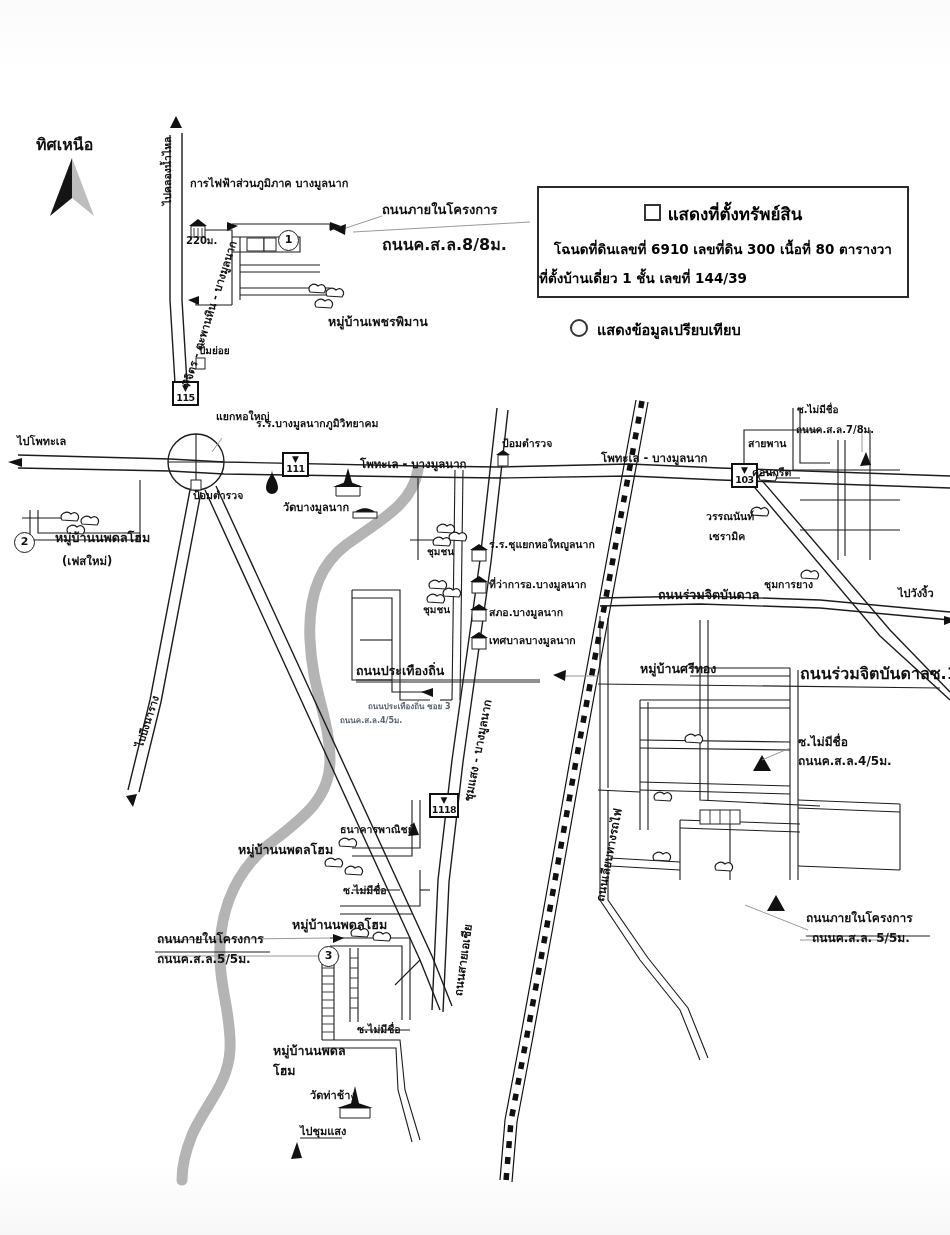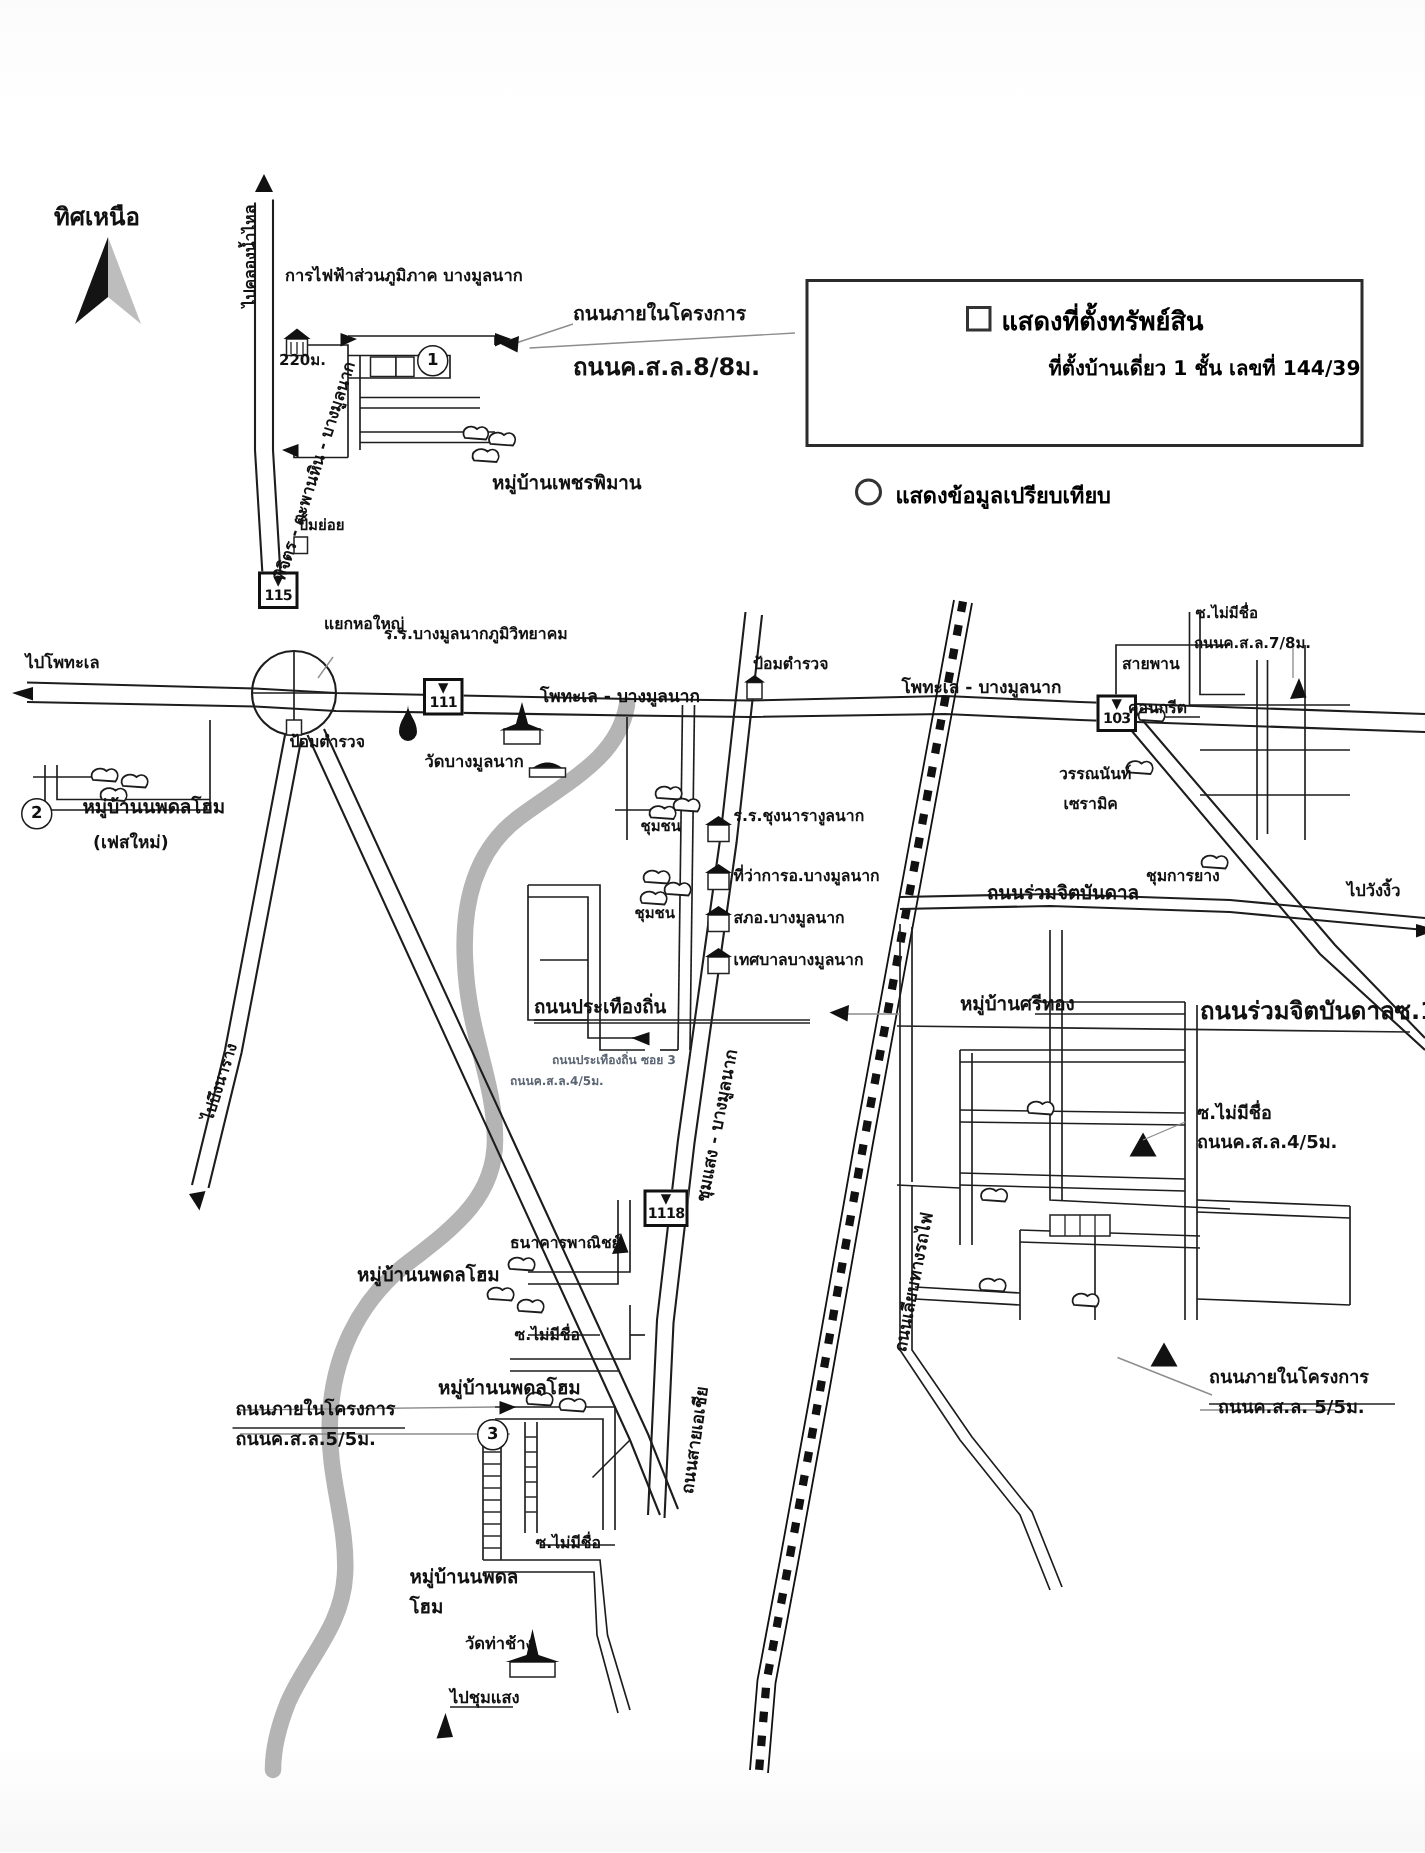--- a/index.html
+++ b/index.html
@@ -9,21 +9,21 @@
     background:linear-gradient(180deg,#fbfbfb 0%,#ffffff 6%,#ffffff 94%,#f7f7f7 100%);}
   .lbl{position:absolute;color:#111;white-space:pre;line-height:1.15;font-weight:700;}
   .lbl.thin{font-weight:600;}
   .lbl.faint{color:#5a6472;font-weight:600;}
   .rot90{transform-origin:0 0;}
   
   #legend{position:absolute;left:537px;top:186px;width:372px;height:112px;
     border:2px solid #2b2b2b;background:#fff;box-sizing:border-box;}
   #legend .l1{text-align:center;font-size:17px;font-weight:700;margin-top:12px;}
   #legend .l2{text-align:center;font-size:13.5px;font-weight:700;margin-top:11px;}
-  #legend .l3{text-align:right;font-size:13.5px;font-weight:700;margin-top:7px;}
+  #legend .l3{text-align:left;font-size:13.5px;font-weight:700;margin-top:7px;}
   .sqmark{display:inline-block;width:13px;height:13px;border:2px solid #333;
     vertical-align:-1px;margin-right:7px;background:#fff;}
   #cmp-row{position:absolute;left:570px;top:318px;font-size:14.5px;font-weight:700;}
   .cirmark{display:inline-block;width:14px;height:14px;border:2px solid #333;
     border-radius:50%;vertical-align:-2px;margin-right:9px;background:#fff;}
   
   #compass-label{position:absolute;left:36px;top:136px;font-size:16px;font-weight:700;}
   #compass-arrow{position:absolute;left:48px;top:158px;width:48px;height:62px;}
   
   .cmark{position:absolute;width:19px;height:19px;border:1.6px solid #1a1a1a;border-radius:50%;
@@ -302,20 +302,21 @@
   <div class="lbl" id="compass-label">ทิศเหนือ</div>
   <svg id="compass-arrow" viewBox="0 0 48 62">
     <path d="M24,0 L46,58 L24,40 Z" fill="#bdbdbd"></path>
     <path d="M24,0 L2,58 L24,40 Z" fill="#141414"></path>
   </svg>
 
   <div id="legend">
     <div class="l1">
       <span class="sqmark"></span><span>แสดงที่ตั้งทรัพย์สิน</span>
     </div>
+    <div class="l2">โฉนดที่ดินเลขที่ 6910 เลขที่ดิน 300 เนื้อที่ 80 ตารางวา</div>
     <div class="l3">ที่ตั้งบ้านเดี่ยว 1 ชั้น  เลขที่ 144/39</div>
   </div>
   <div id="cmp-row">
     <span class="cirmark"></span><span>แสดงข้อมูลเปรียบเทียบ</span>
   </div>
 
   <div class="shield" style="left:172px;top:381px;">
     <span class="g">▼</span>
     <span class="n">115</span>
   </div>
@@ -371,21 +372,21 @@
 
   <div class="lbl thin" style="left:193px;top:489px;font-size:10.5px;">ป้อมตำรวจ</div>
 
   <div class="lbl thin" style="left:283px;top:502px;font-size:11px;">วัดบางมูลนาก</div>
 
   <div class="lbl" style="left:55px;top:531px;font-size:12.5px;">หมู่บ้านนพดลโฮม</div>
   <div class="lbl" style="left:62px;top:555px;font-size:11.5px;">(เฟสใหม่)</div>
 
   <div class="lbl thin" style="left:502px;top:437px;font-size:10.5px;">ป้อมตำรวจ</div>
 
-  <div class="lbl thin" style="left:489px;top:538px;font-size:10.5px;">ร.ร.ชุงนารางูลนาก</div>
+  <div class="lbl thin" style="left:489px;top:538px;font-size:10.5px;">ร.ร.ชุแยกหอใหญูลนาก</div>
   <div class="lbl thin" style="left:489px;top:578px;font-size:10.5px;">ที่ว่าการอ.บางมูลนาก</div>
   <div class="lbl thin" style="left:489px;top:606px;font-size:10.5px;">สภอ.บางมูลนาก</div>
   <div class="lbl thin" style="left:489px;top:634px;font-size:10.5px;">เทศบาลบางมูลนาก</div>
 
   <div class="lbl thin" style="left:427px;top:546px;font-size:10px;">ชุมชน</div>
   <div class="lbl thin" style="left:423px;top:604px;font-size:10px;">ชุมชน</div>
 
   <div class="lbl" style="left:356px;top:664px;font-size:12.5px;">ถนนประเทืองถิ่น</div>
 
   <div class="lbl faint" style="left:340px;top:702px;font-size:8px;padding-left:28px;">ถนนประเทืองถิ่น ซอย 3</div>

